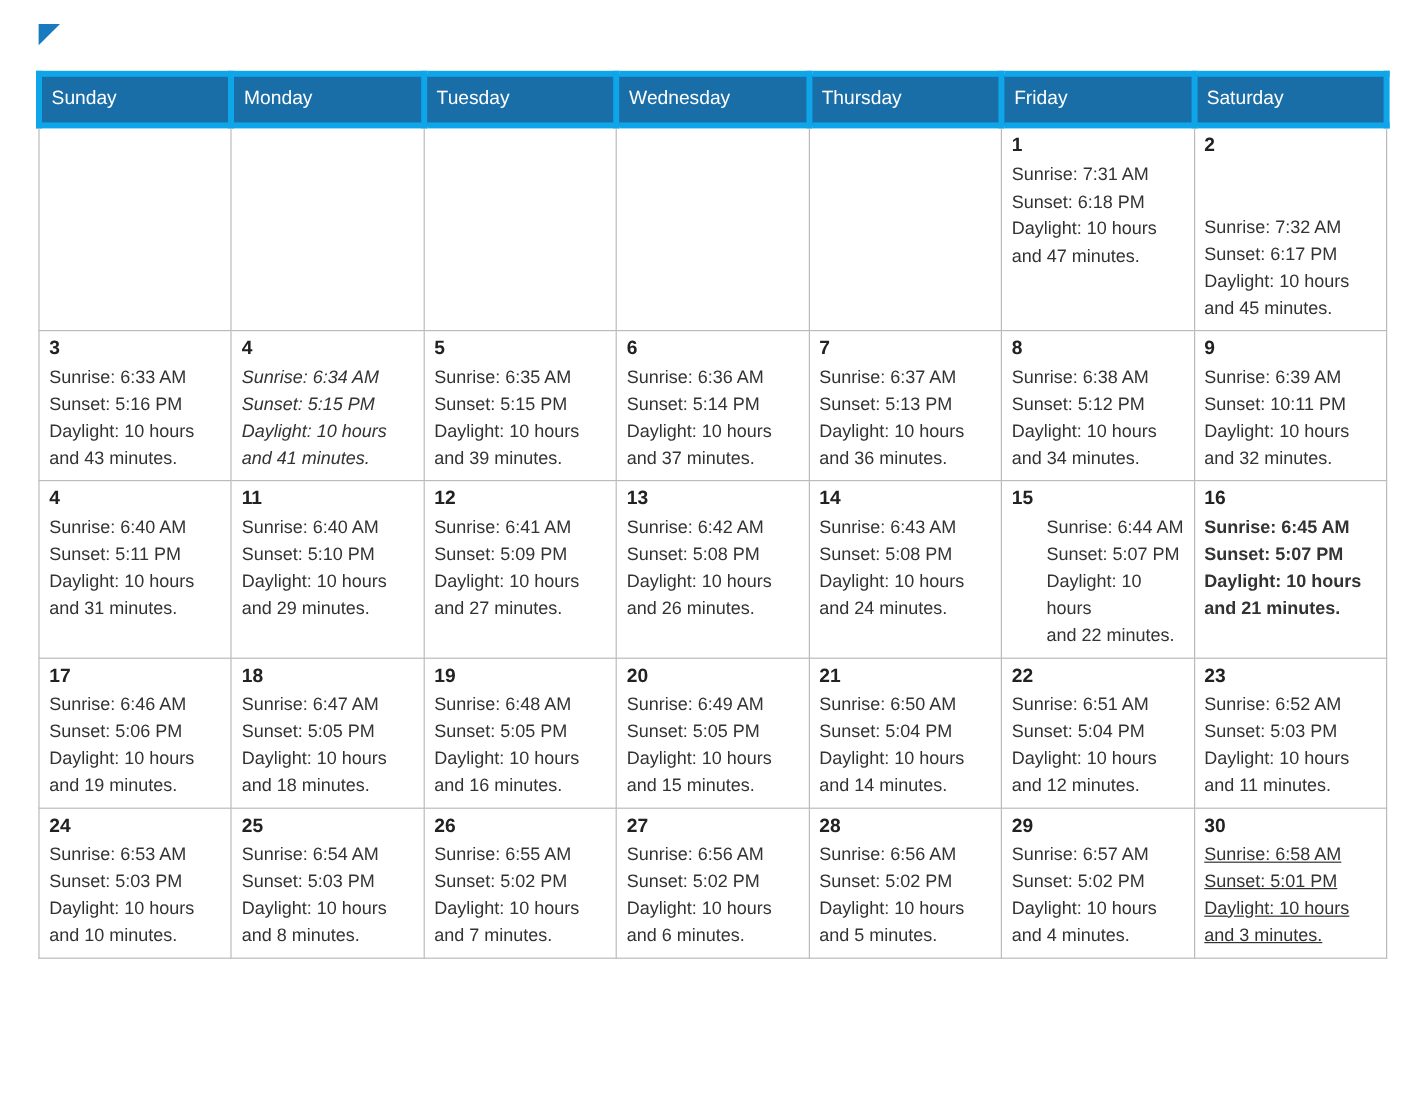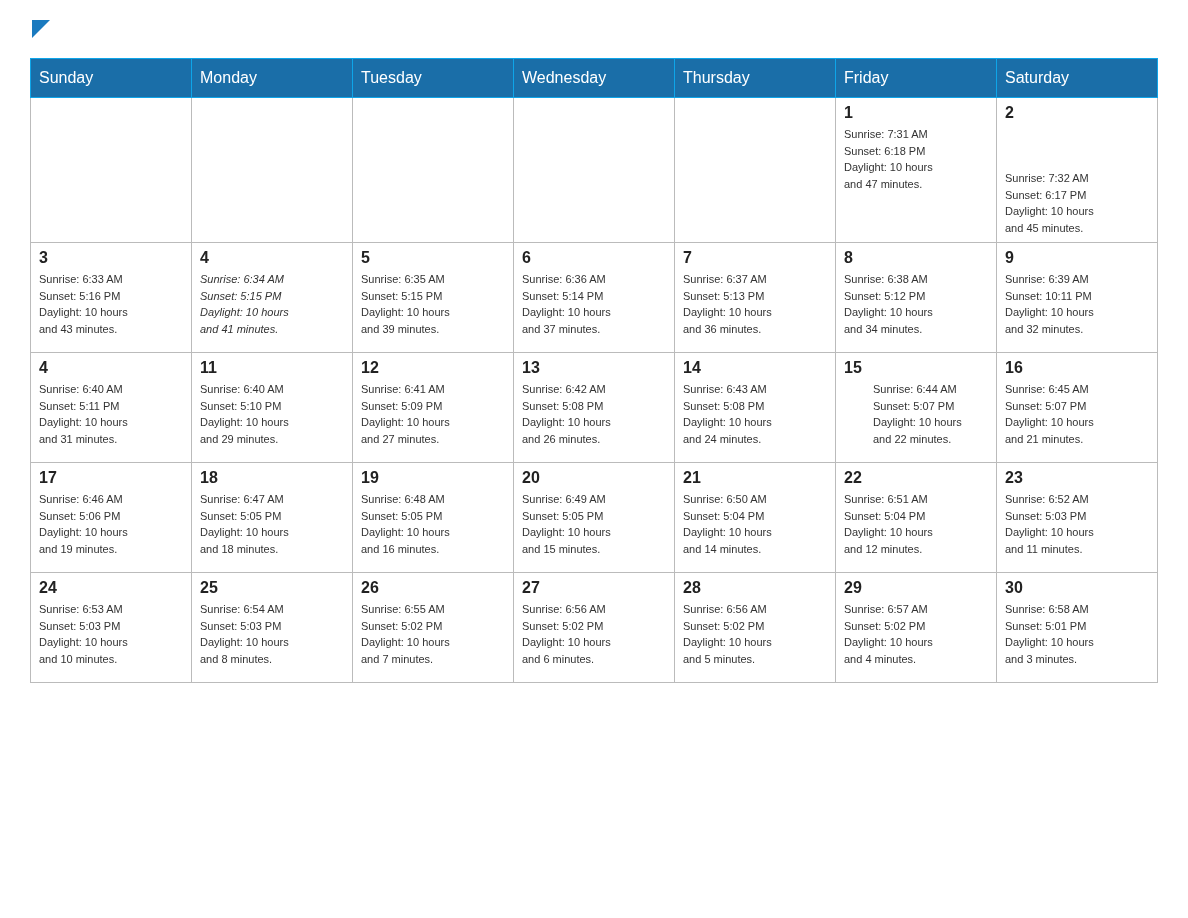--- a/index.html
+++ b/index.html
@@ -56,40 +56,40 @@
       width: 100%;
       border-collapse: collapse;
       border: 1px solid #999;
     }
     .calendar th {
       background-color: #1a6ea8;
       color: #fff;
       font-size: 16px;
       font-weight: normal;
       padding: 10px 8px;
-      border: 1px solid #0ea5e9;
+      border: 5px solid #0ea5e9;
       text-align: left;
     }
     .calendar td {
       border: 1px solid #bbb;
       vertical-align: top;
       padding: 6px 8px;
       width: 14.28%;
       min-height: 110px;
       height: 110px;
     }
     .day-number {
       font-size: 16px;
       font-weight: bold;
       color: #222;
       display: block;
       margin-bottom: 4px;
     }
     .day-info {
-      font-size: 11px;
+      font-size: 15px;
       color: #333;
       line-height: 1.5;
     }
     .empty-cell {
       background: #fff;
     }
     tr td {
       border-top: 2px solid #1a6ea8;
     }
     tr:first-child td {
@@ -242,21 +242,21 @@
         </td>
         <td>
           <span class="day-number">15</span>
           <div class="day-info" style="white-space: pre-line; margin-left: 29px;">Sunrise: 6:44 AM
 Sunset: 5:07 PM
 Daylight: 10 hours
 and 22 minutes.</div>
         </td>
         <td>
           <span class="day-number">16</span>
-          <div class="day-info" style="white-space: pre-line;">Sunrise: 6:45 AM
+          <div class="day-info" style="white-space: pre-line; font-weight: bold;">Sunrise: 6:45 AM
 Sunset: 5:07 PM
 Daylight: 10 hours
 and 21 minutes.</div>
         </td>
       </tr>
       <tr>
         <td>
           <span class="day-number">17</span>
           <div class="day-info" style="white-space: pre-line;">Sunrise: 6:46 AM
 Sunset: 5:06 PM
@@ -344,20 +344,20 @@
         </td>
         <td>
           <span class="day-number">29</span>
           <div class="day-info" style="white-space: pre-line;">Sunrise: 6:57 AM
 Sunset: 5:02 PM
 Daylight: 10 hours
 and 4 minutes.</div>
         </td>
         <td>
           <span class="day-number">30</span>
-          <div class="day-info" style="white-space: pre-line;">Sunrise: 6:58 AM
+          <div class="day-info" style="white-space: pre-line; text-decoration: underline;">Sunrise: 6:58 AM
 Sunset: 5:01 PM
 Daylight: 10 hours
 and 3 minutes.</div>
         </td>
       </tr>
     </tbody>
 </table>
 
 </body></html>

